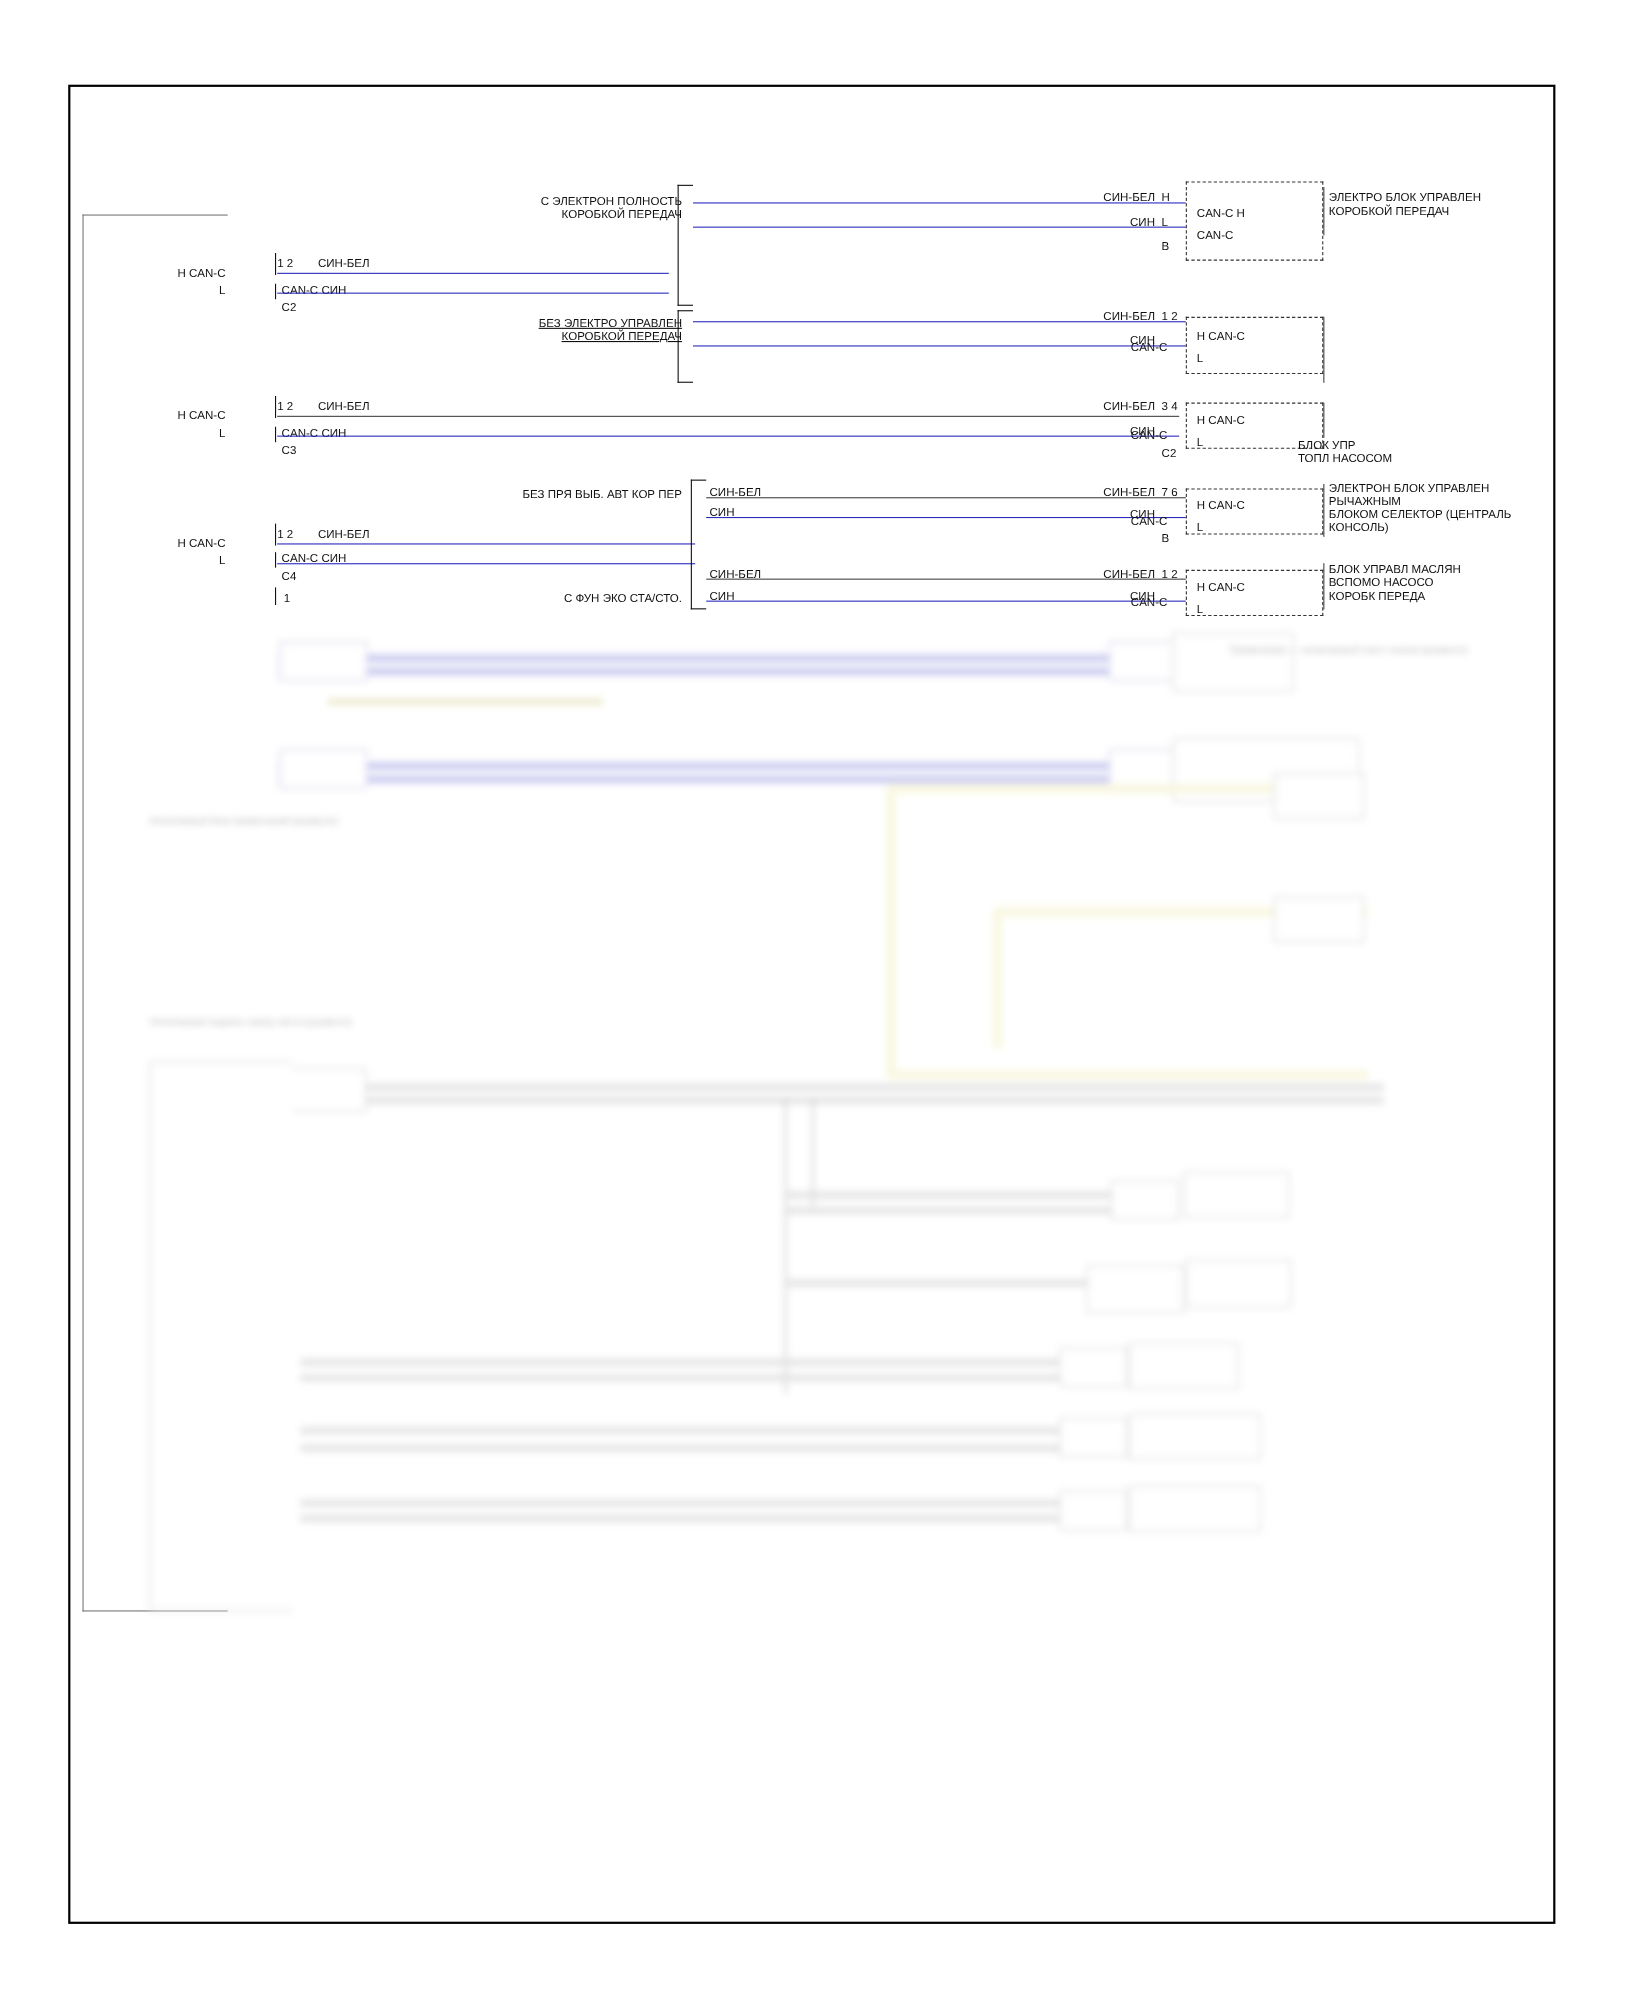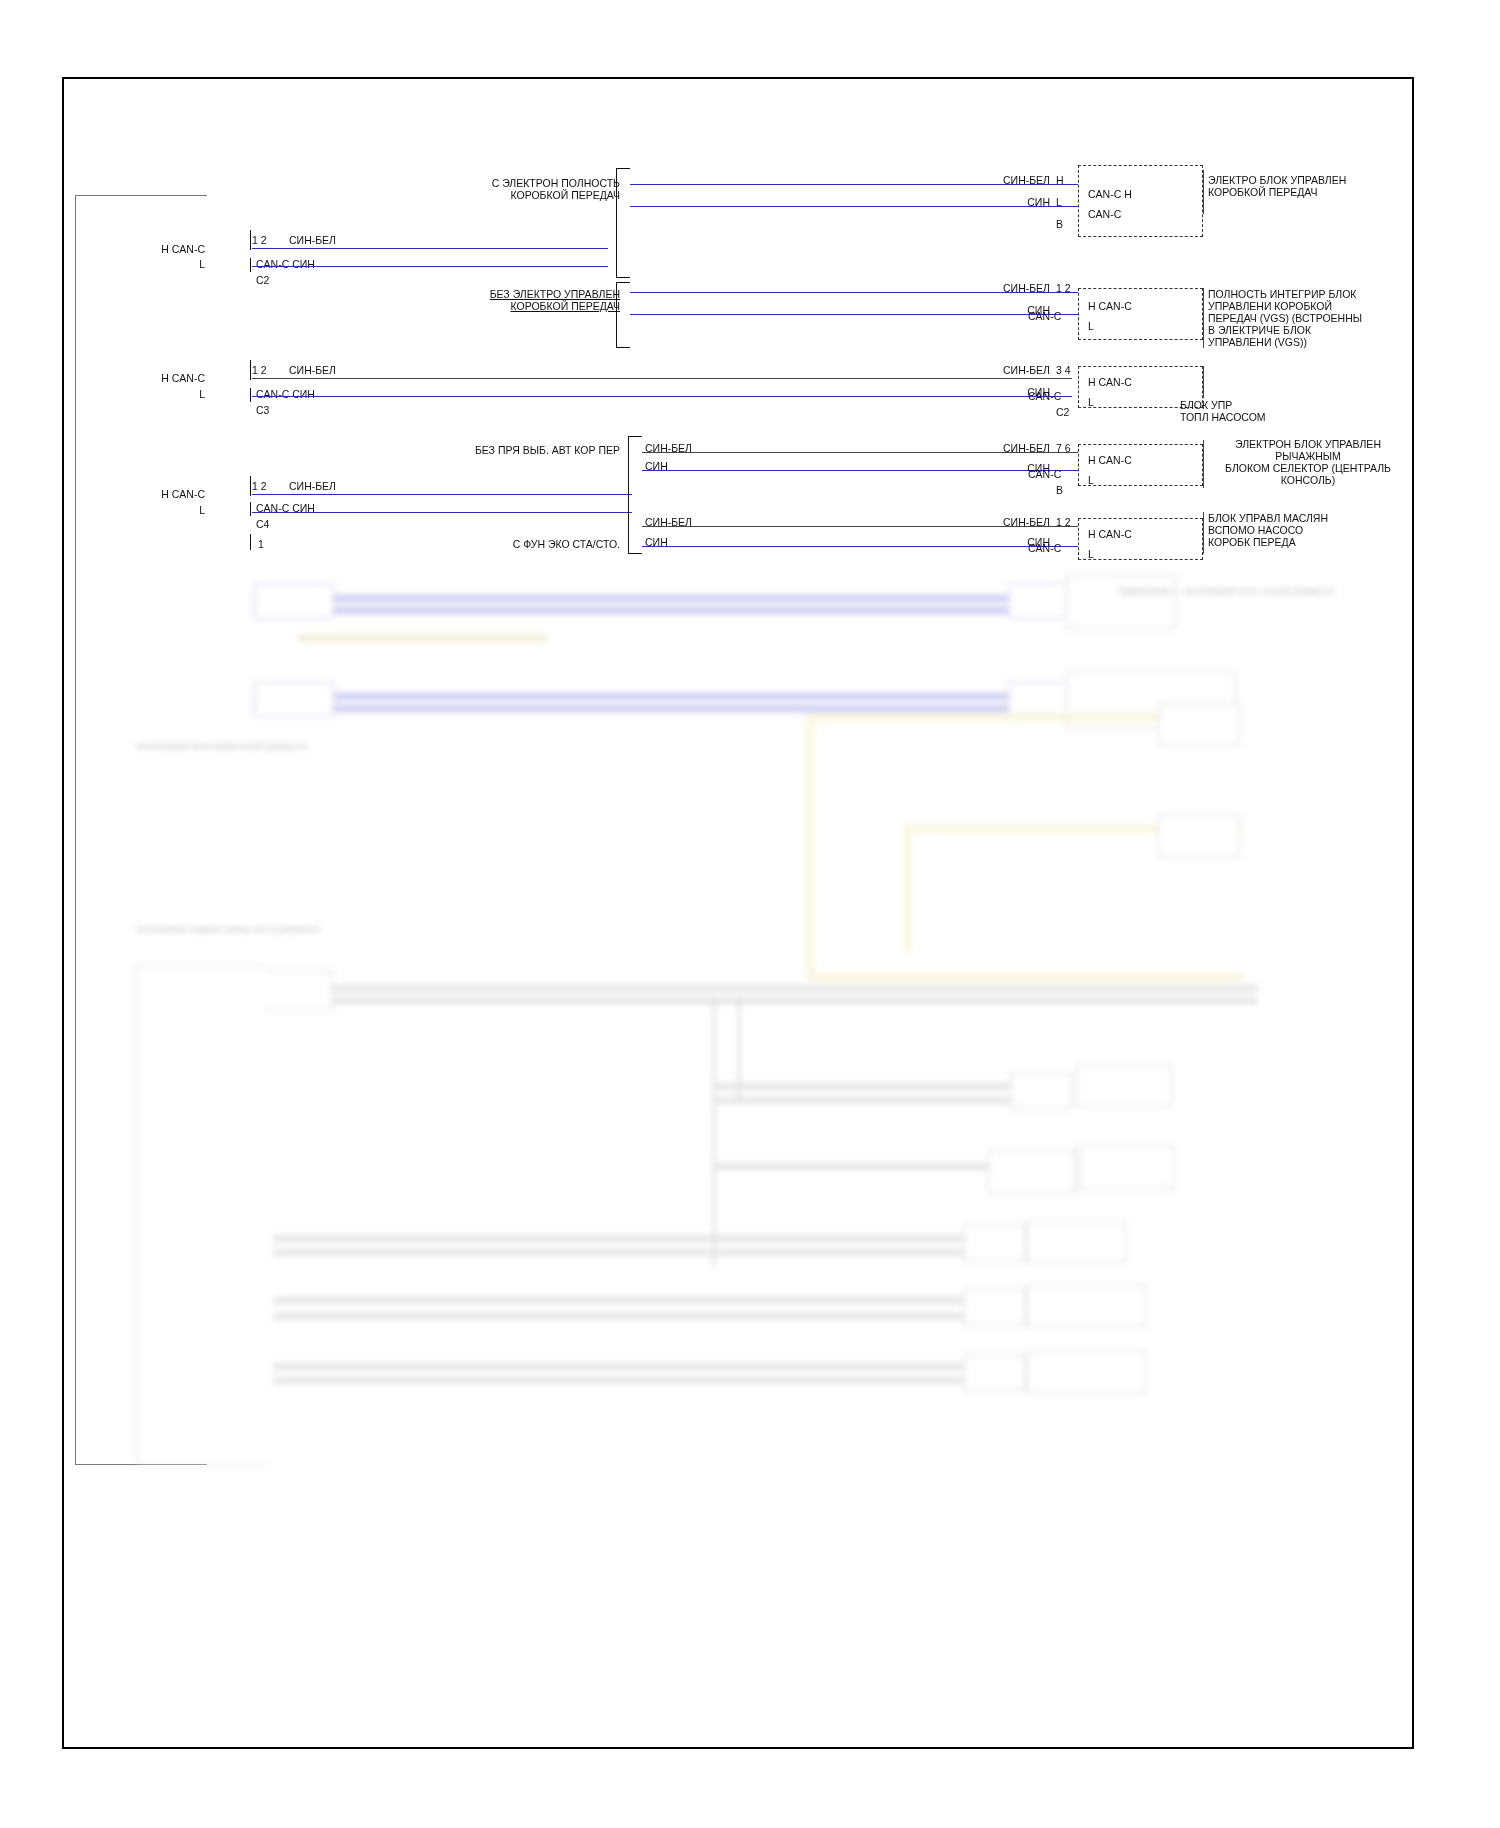--- a/index.html
+++ b/index.html
@@ -112,25 +112,20 @@
   <div class="ln" style="left:630px;top:292px;width:460px;"></div>
   <div class="ln" style="left:630px;top:314px;width:460px;"></div>
   <div class="lbl r" style="left:960px;top:282px;width:90px;">СИН-БЕЛ</div>
   <div class="lbl r" style="left:960px;top:304px;width:90px;">СИН</div>
   <div class="lbl" style="left:1056px;top:282px;">1 2</div>
   <div class="box-dash" style="left:1078px;top:288px;width:125px;height:52px;"></div>
   <div class="lbl" style="left:1088px;top:300px;">H CAN-C</div>
   <div class="lbl" style="left:1028px;top:310px;">CAN-C</div>
   <div class="lbl" style="left:1088px;top:320px;">L</div>
   <div class="vl k" style="left:1203px;top:288px;height:60px;"></div>
-  <div class="lbl" style="left:1208px;top:288px;width:200px;">ПОЛНОСТЬ ИНТЕГРИР БЛОК
-УПРАВЛЕНИ КОРОБКОЙ
-ПЕРЕДАЧ (VGS) (ВСТРОЕННЫ
-В ЭЛЕКТРИЧЕ БЛОК
-УПРАВЛЕНИ (VGS))</div>
 
   <div class="lbl r" style="left:960px;top:364px;width:90px;">СИН-БЕЛ</div>
   <div class="lbl r" style="left:960px;top:386px;width:90px;">СИН</div>
   <div class="lbl" style="left:1056px;top:364px;">3 4</div>
   <div class="lbl" style="left:1056px;top:406px;">C2</div>
   <div class="box-dash" style="left:1078px;top:366px;width:125px;height:42px;"></div>
   <div class="lbl" style="left:1088px;top:376px;">H CAN-C</div>
   <div class="lbl" style="left:1028px;top:390px;">CAN-C</div>
   <div class="lbl" style="left:1088px;top:396px;">L</div>
   <div class="vl k" style="left:1203px;top:366px;height:32px;"></div>
@@ -143,21 +138,21 @@
   <div class="lbl" style="left:645px;top:460px;">СИН</div>
   <div class="lbl r" style="left:960px;top:442px;width:90px;">СИН-БЕЛ</div>
   <div class="lbl r" style="left:960px;top:462px;width:90px;">СИН</div>
   <div class="lbl" style="left:1056px;top:442px;">7 6</div>
   <div class="lbl" style="left:1056px;top:484px;">B</div>
   <div class="box-dash" style="left:1078px;top:444px;width:125px;height:42px;"></div>
   <div class="lbl" style="left:1088px;top:454px;">H CAN-C</div>
   <div class="lbl" style="left:1028px;top:468px;">CAN-C</div>
   <div class="lbl" style="left:1088px;top:474px;">L</div>
   <div class="vl k" style="left:1203px;top:440px;height:48px;"></div>
-  <div class="lbl" style="left:1208px;top:438px;width:200px;text-align:center;">ЭЛЕКТРОН БЛОК УПРАВЛЕН
+  <div class="lbl" style="left:1208px;top:438px;width:200px;">ЭЛЕКТРОН БЛОК УПРАВЛЕН
 РЫЧАЖНЫМ
 БЛОКОМ СЕЛЕКТОР (ЦЕНТРАЛЬ
 КОНСОЛЬ)</div>
 
   <div class="ln k" style="left:642px;top:526px;width:448px;"></div>
   <div class="ln" style="left:642px;top:546px;width:448px;"></div>
   <div class="lbl" style="left:645px;top:516px;">СИН-БЕЛ</div>
   <div class="lbl" style="left:645px;top:536px;">СИН</div>
   <div class="lbl r" style="left:960px;top:516px;width:90px;">СИН-БЕЛ</div>
   <div class="lbl r" style="left:960px;top:536px;width:90px;">СИН</div>

